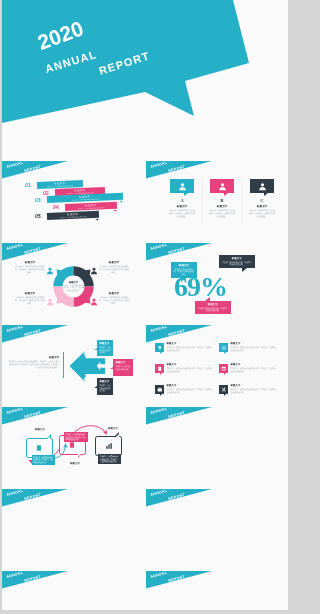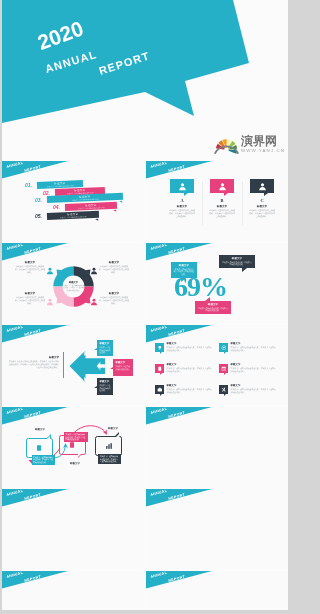--- a/index.html
+++ b/index.html
@@ -108,37 +108,20 @@
 
   <div class="hero">
     <svg width="286" height="156" viewBox="0 0 286 156">
       <polygon points="0,0 231,0 247,63 183,81 192,116 143,92 0,123" fill="#25b0c8"></polygon>
     </svg>
     <div class="hero-txt">
       <span class="t-year">2020</span>
       <span class="t-annual">ANNUAL</span>
       <span class="t-report">REPORT</span>
     </div>
-    <div class="logo">
-      <svg class="fan" width="25" height="18" viewBox="0 0 50 36">
-        <g transform="translate(25,28)">
-          <path d="M0,0 L-21.2,-3.7 A21.5,21.5 0 0 1 -17.5,-12.4 Z" fill="#cf2e3f"></path>
-          <path d="M0,0 L-16.3,-13.8 A21.5,21.5 0 0 1 -9.5,-19.3 Z" fill="#e07b1e"></path>
-          <path d="M0,0 L-8.0,-19.9 A21.5,21.5 0 0 1 0.5,-21.4 Z" fill="#f0a11c"></path>
-          <path d="M0,0 L2.0,-21.4 A21.5,21.5 0 0 1 10.3,-18.8 Z" fill="#faf0c0"></path>
-          <path d="M0,0 L11.7,-18.0 A21.5,21.5 0 0 1 17.9,-11.9 Z" fill="#8dc63f"></path>
-          <path d="M0,0 L19.1,-9.8 A21.5,21.5 0 0 1 21.3,-2.4 Z" fill="#4d8e3f"></path>
-          <path d="M0,0 L21.5,-0.6 A21.5,21.5 0 0 1 19.6,7.6 Z" fill="#1f7f8c"></path>
-          <circle cx="0" cy="0" r="4.6" fill="#fbfbfb"></circle>
-        </g>
-        <path d="M1.5,35.5 A26,26 0 0 1 48.5,35.5" fill="none" stroke="#7a7e82" stroke-width="3.4"></path>
-      </svg>
-      <div class="logo-cn">演界网</div>
-      <div class="logo-url">WWW.YANJ.CN</div>
-    </div>
   </div>
 
   <div class="grid">
 
     <div class="slide">
       <div class="rib">
         <svg width="68" height="18">
             <polygon points="0,0 66,0 0,17.5" fill="#25b0c8"></polygon>
           </svg>
         <b class="r1">ANNUAL</b>

